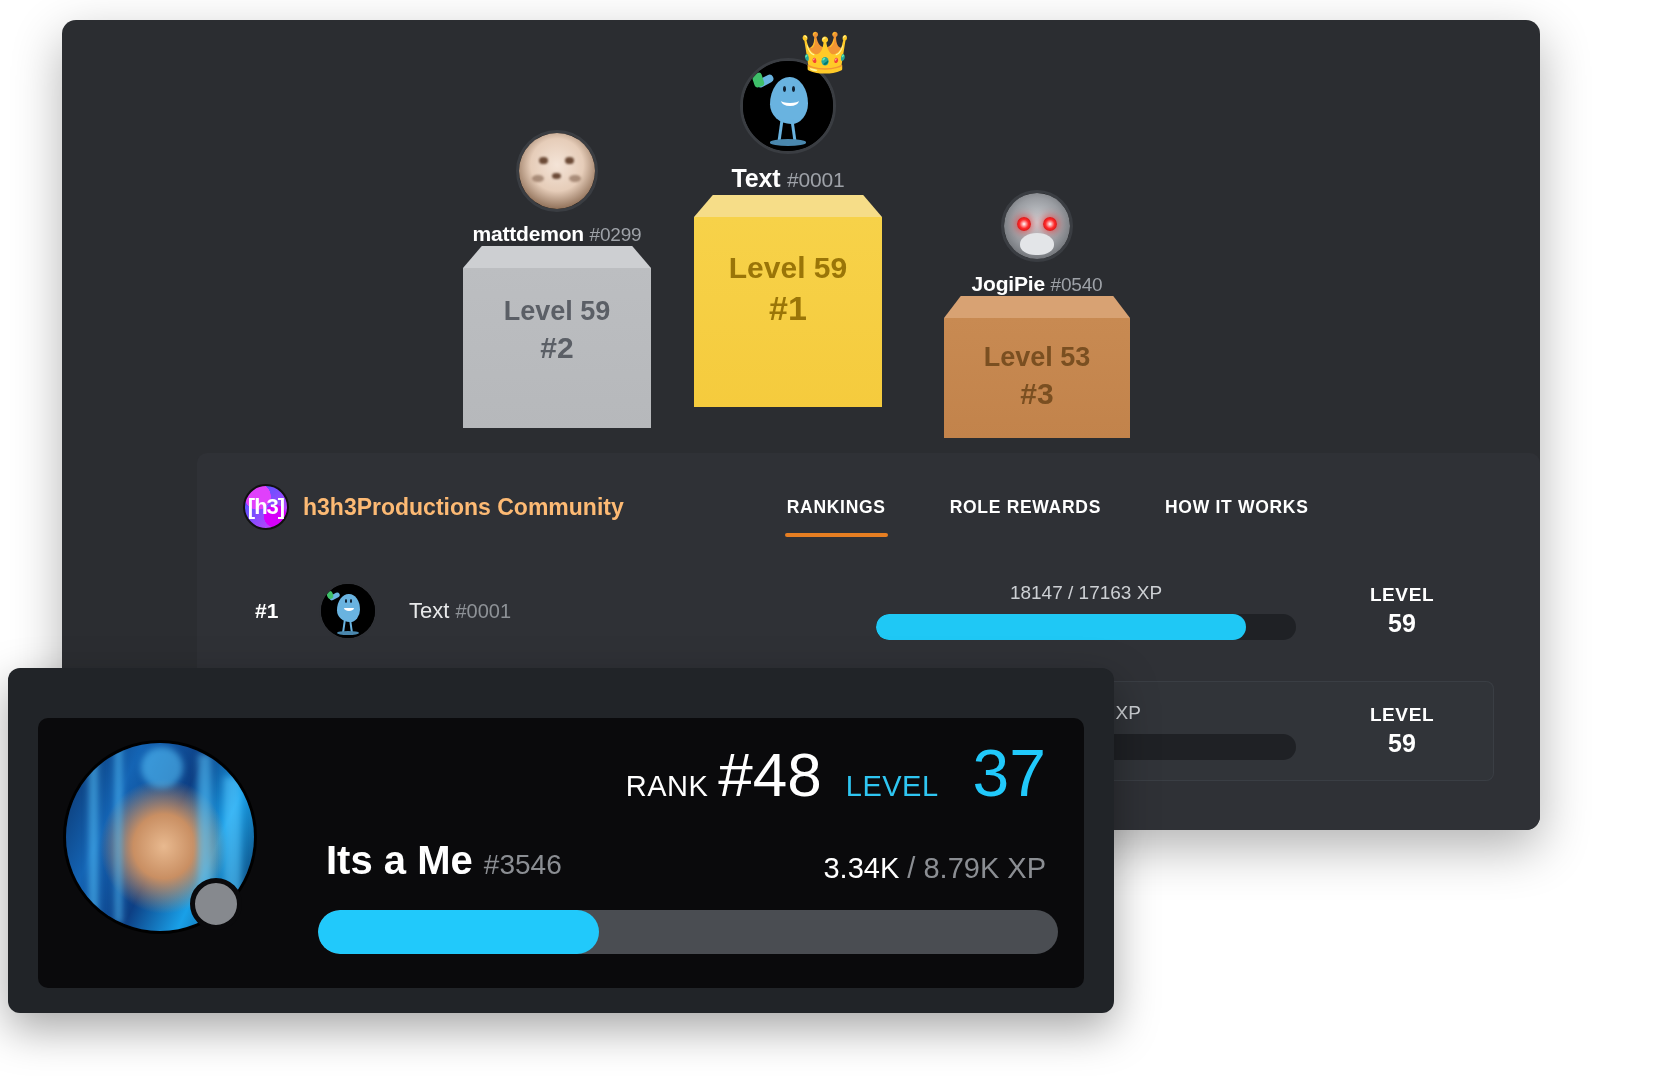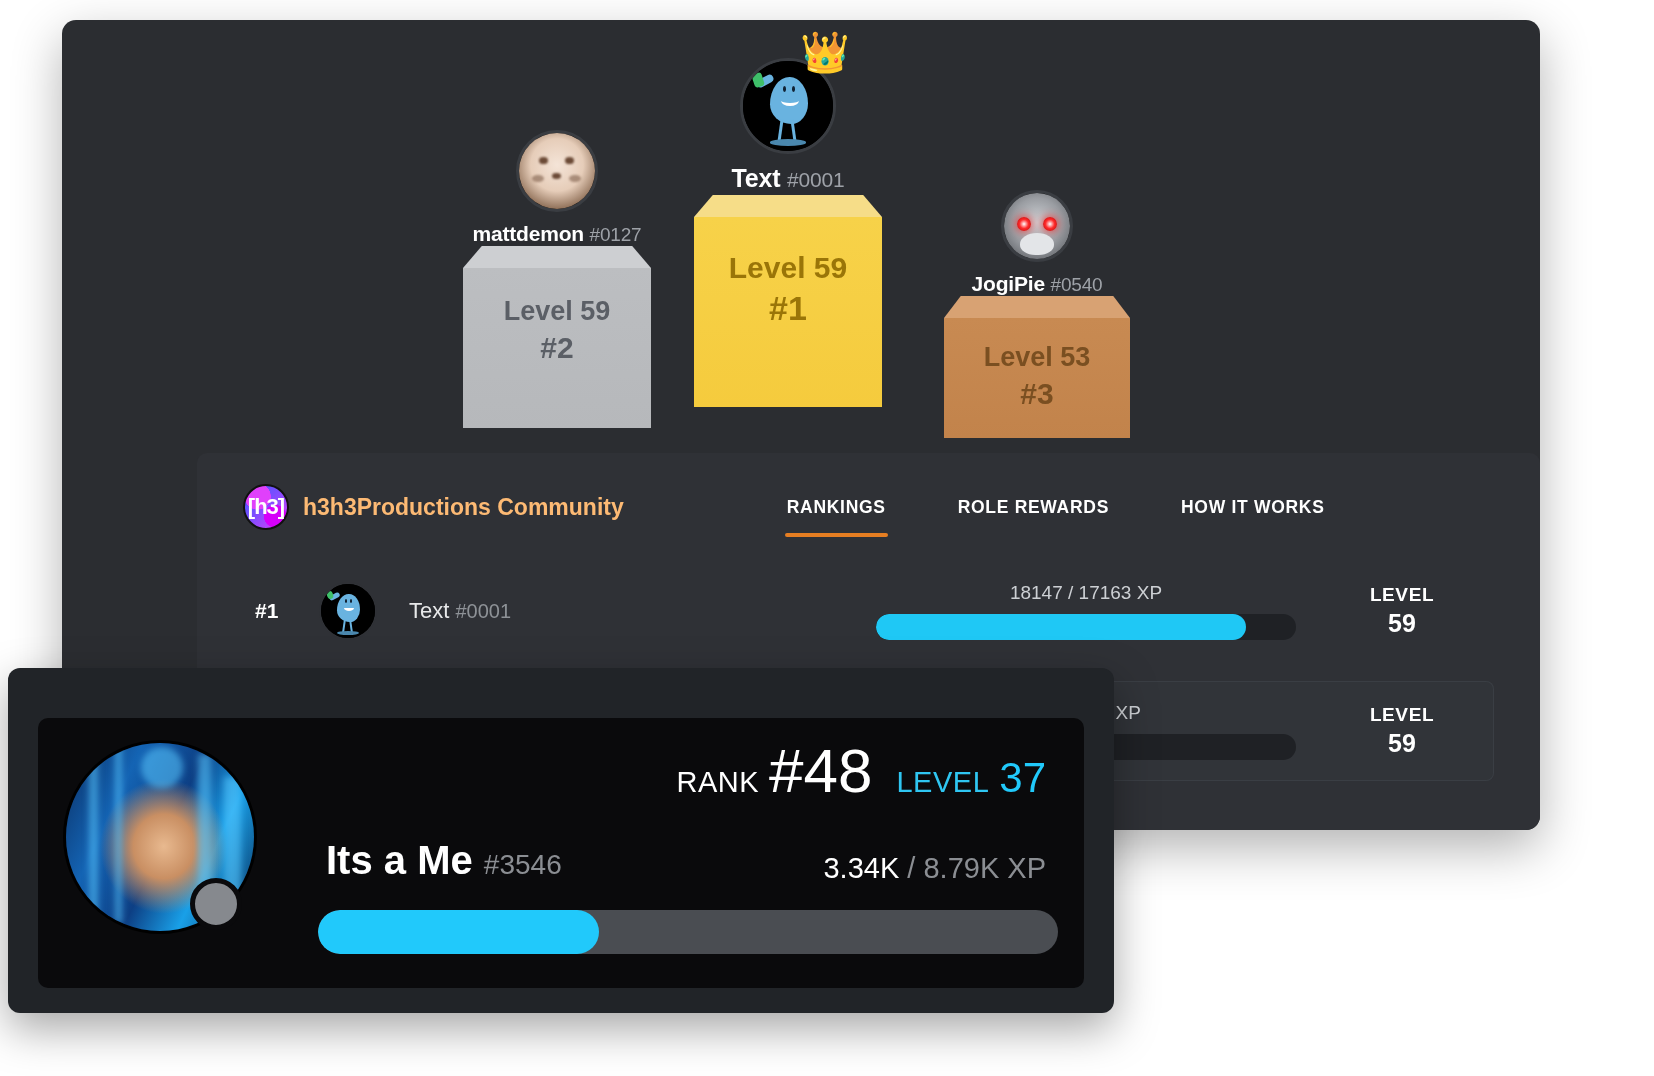--- a/index.html
+++ b/index.html
@@ -102,21 +102,21 @@
       radial-gradient(circle at 72% 72%, #d500f9 0%, #d500f9 26%, transparent 27%),
       linear-gradient(135deg, #3d5afe 0%, #7c4dff 45%, #e040fb 100%);
     border: 2px solid #111;
     display:flex; align-items:center; justify-content:center;
     font-size: 22px; font-weight: bold; color: #fff;
     font-family: "Liberation Sans", sans-serif;
     letter-spacing: -1px;
   }
   .brand-name { color: #fdba74; font-size: 23px; font-weight: bold; }
 
-  .navtabs { display:flex; align-items:center; margin-left: 133px; gap: 12px; height: 100%; }
+  .navtabs { display:flex; align-items:center; margin-left: 133px; gap: 4px; height: 100%; }
   .navtab {
     position: relative;
     color: #ffffff;
     font-size: 17.5px;
     font-weight: bold;
     letter-spacing: 0.7px;
     padding: 0 30px;
     height: 100%;
     display:flex; align-items:center;
     cursor: pointer;
@@ -188,21 +188,21 @@
     background: #86898e;
     border: 5px solid #0a0a0c;
   }
   .uc-top {
     position:absolute; right: 38px; top: 22px;
     display:flex; align-items: baseline; gap: 10px;
   }
   .lbl-rank { color:#ffffff; font-size: 29px; font-weight: normal; letter-spacing:0.5px; }
   .val-rank { color:#ffffff; font-size: 62px; font-weight: normal; line-height:1; }
   .lbl-level { color:#2fc6f2; font-size: 29px; letter-spacing:0.5px; margin-left: 14px;}
-  .val-level { color:#21c9fb; font-size: 42px; line-height:1; }
+  .val-level { color:#21c9fb; font-size: 66px; line-height:1;margin-left:24px; }
 
   .uc-name {
     position:absolute; left: 288px; top: 120px;
     color:#ffffff; font-size: 40px; font-weight:bold;
   }
   .uc-name .tag { color:#8b8e93; font-size: 28px; font-weight: normal; }
   .uc-xp {
     position:absolute; right: 38px; top: 134px;
     font-size: 29px; color:#ffffff;
   }
@@ -294,21 +294,21 @@
           <div class="art-face">
             <div class="d" style="left:26%;top:32%;width:12%;height:9%;"></div>
             <div class="d" style="left:60%;top:32%;width:12%;height:9%;"></div>
             <div class="d" style="left:44%;top:52%;width:11%;height:8%;"></div>
             <div class="d" style="left:17%;top:55%;width:16%;height:10%;opacity:.5;"></div>
             <div class="d" style="left:66%;top:55%;width:16%;height:10%;opacity:.5;"></div>
           </div>
         </div>
         <div class="pname">
           <span>mattdemon</span>
-          <span class="tag">#0127</span>
+          <span class="tag">#0299</span>
         </div>
         <div class="block silver" style="width:188px;height:160px;margin-top:22px;">
           <div class="top"></div>
           <div class="face"></div>
           <div class="label">
             <span>Level 59</span>
             <span class="rk">#2</span>
           </div>
         </div>
       </div>

